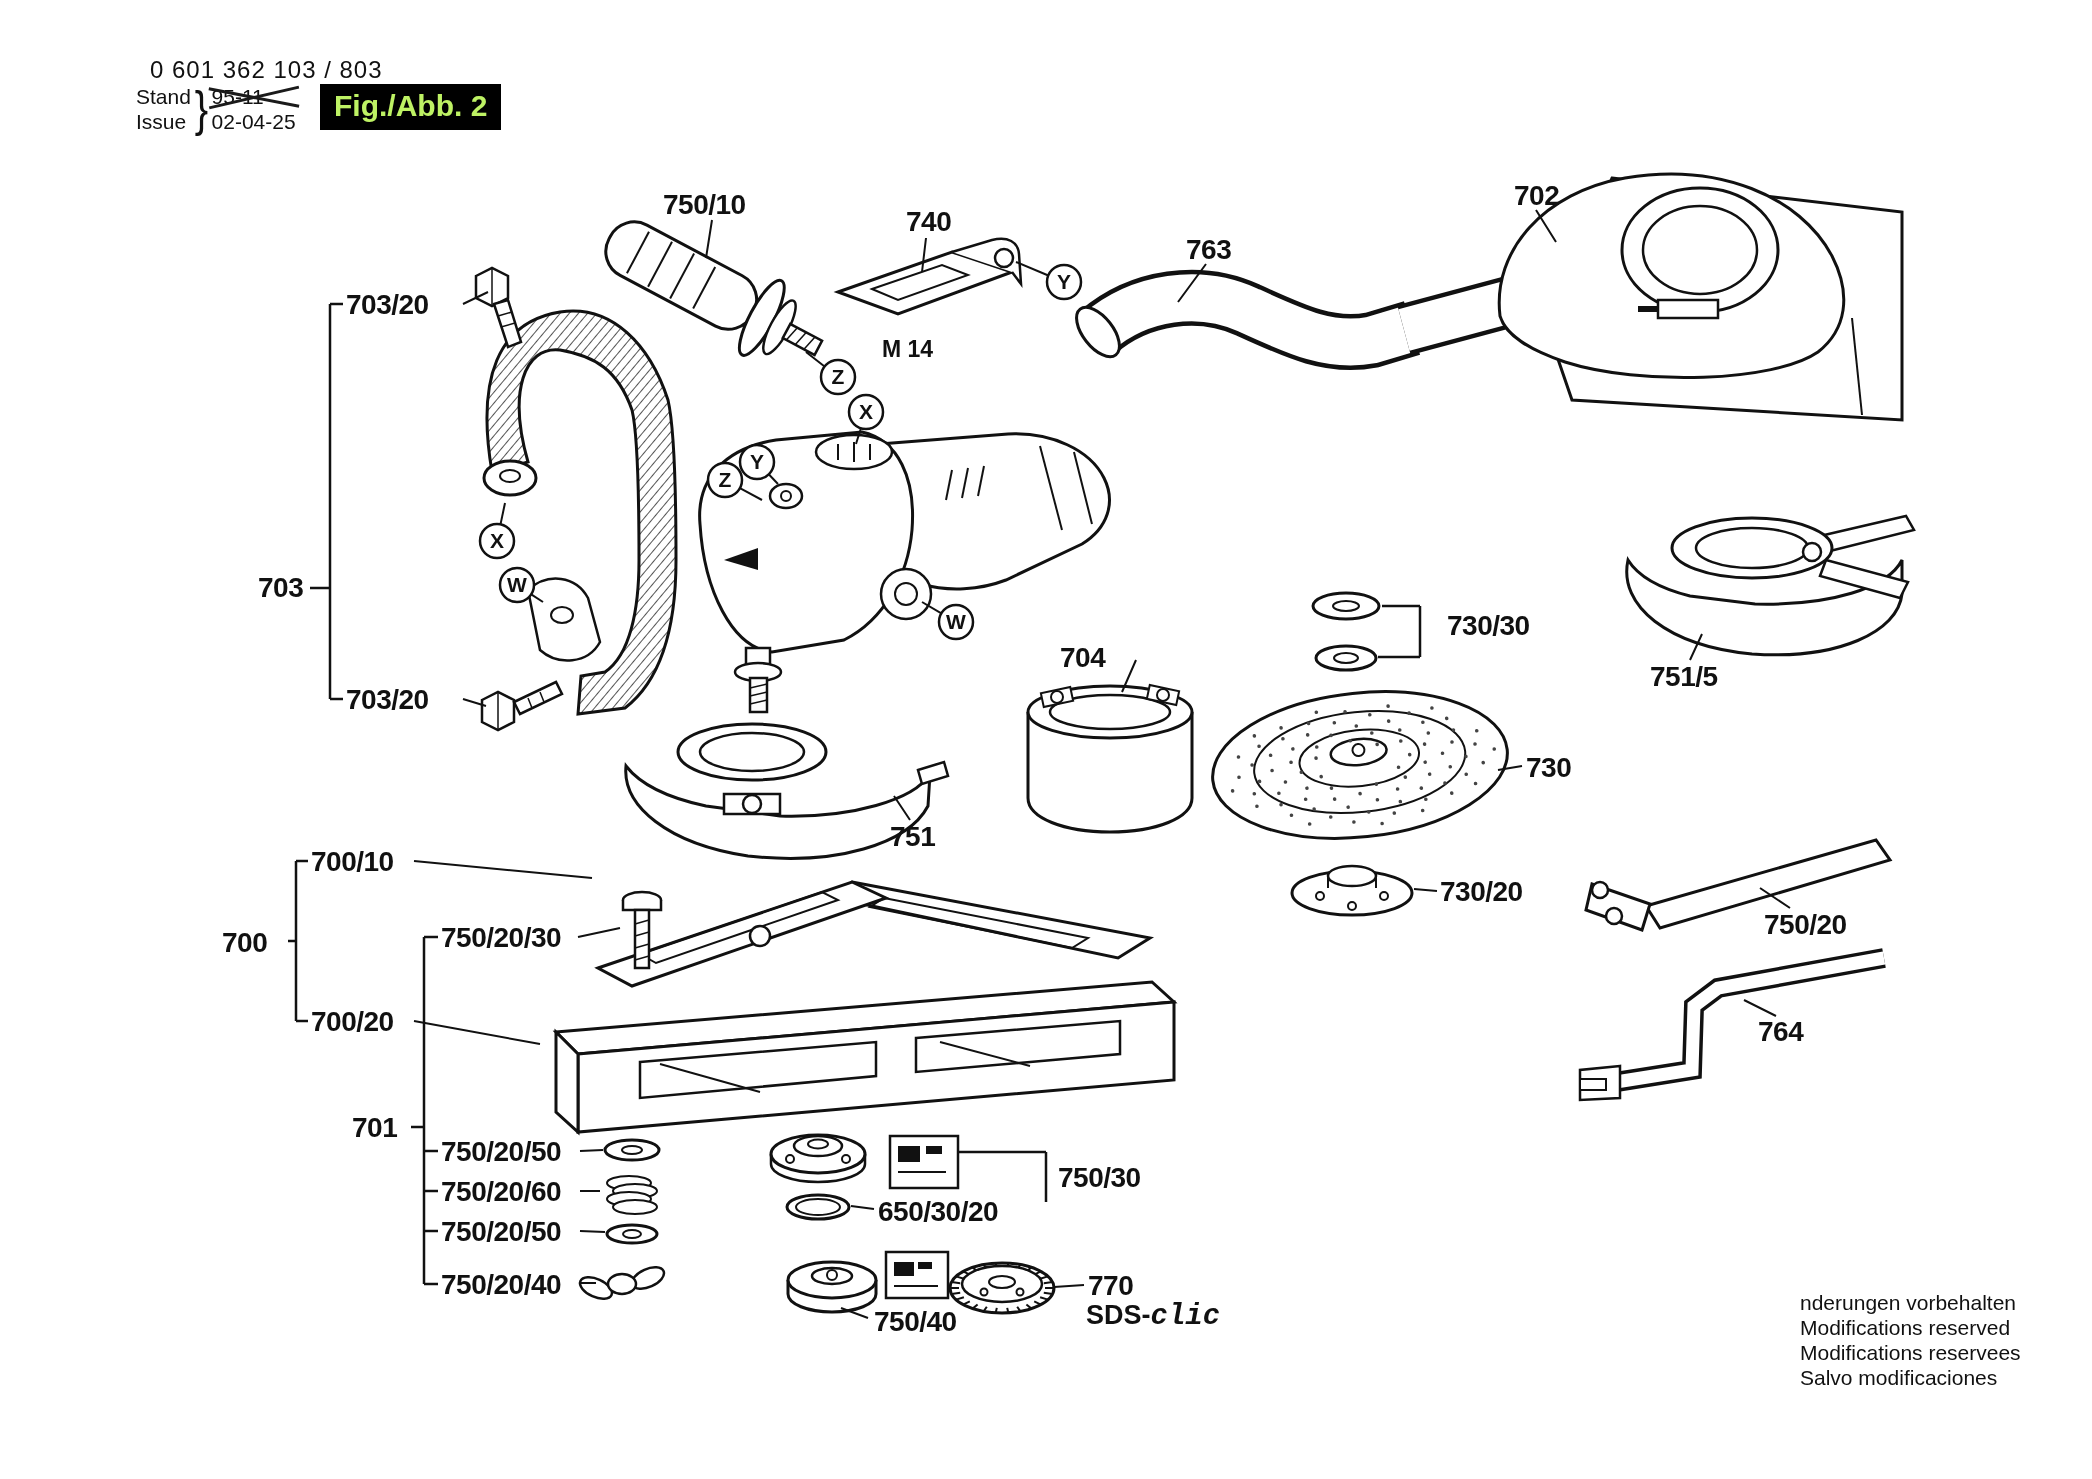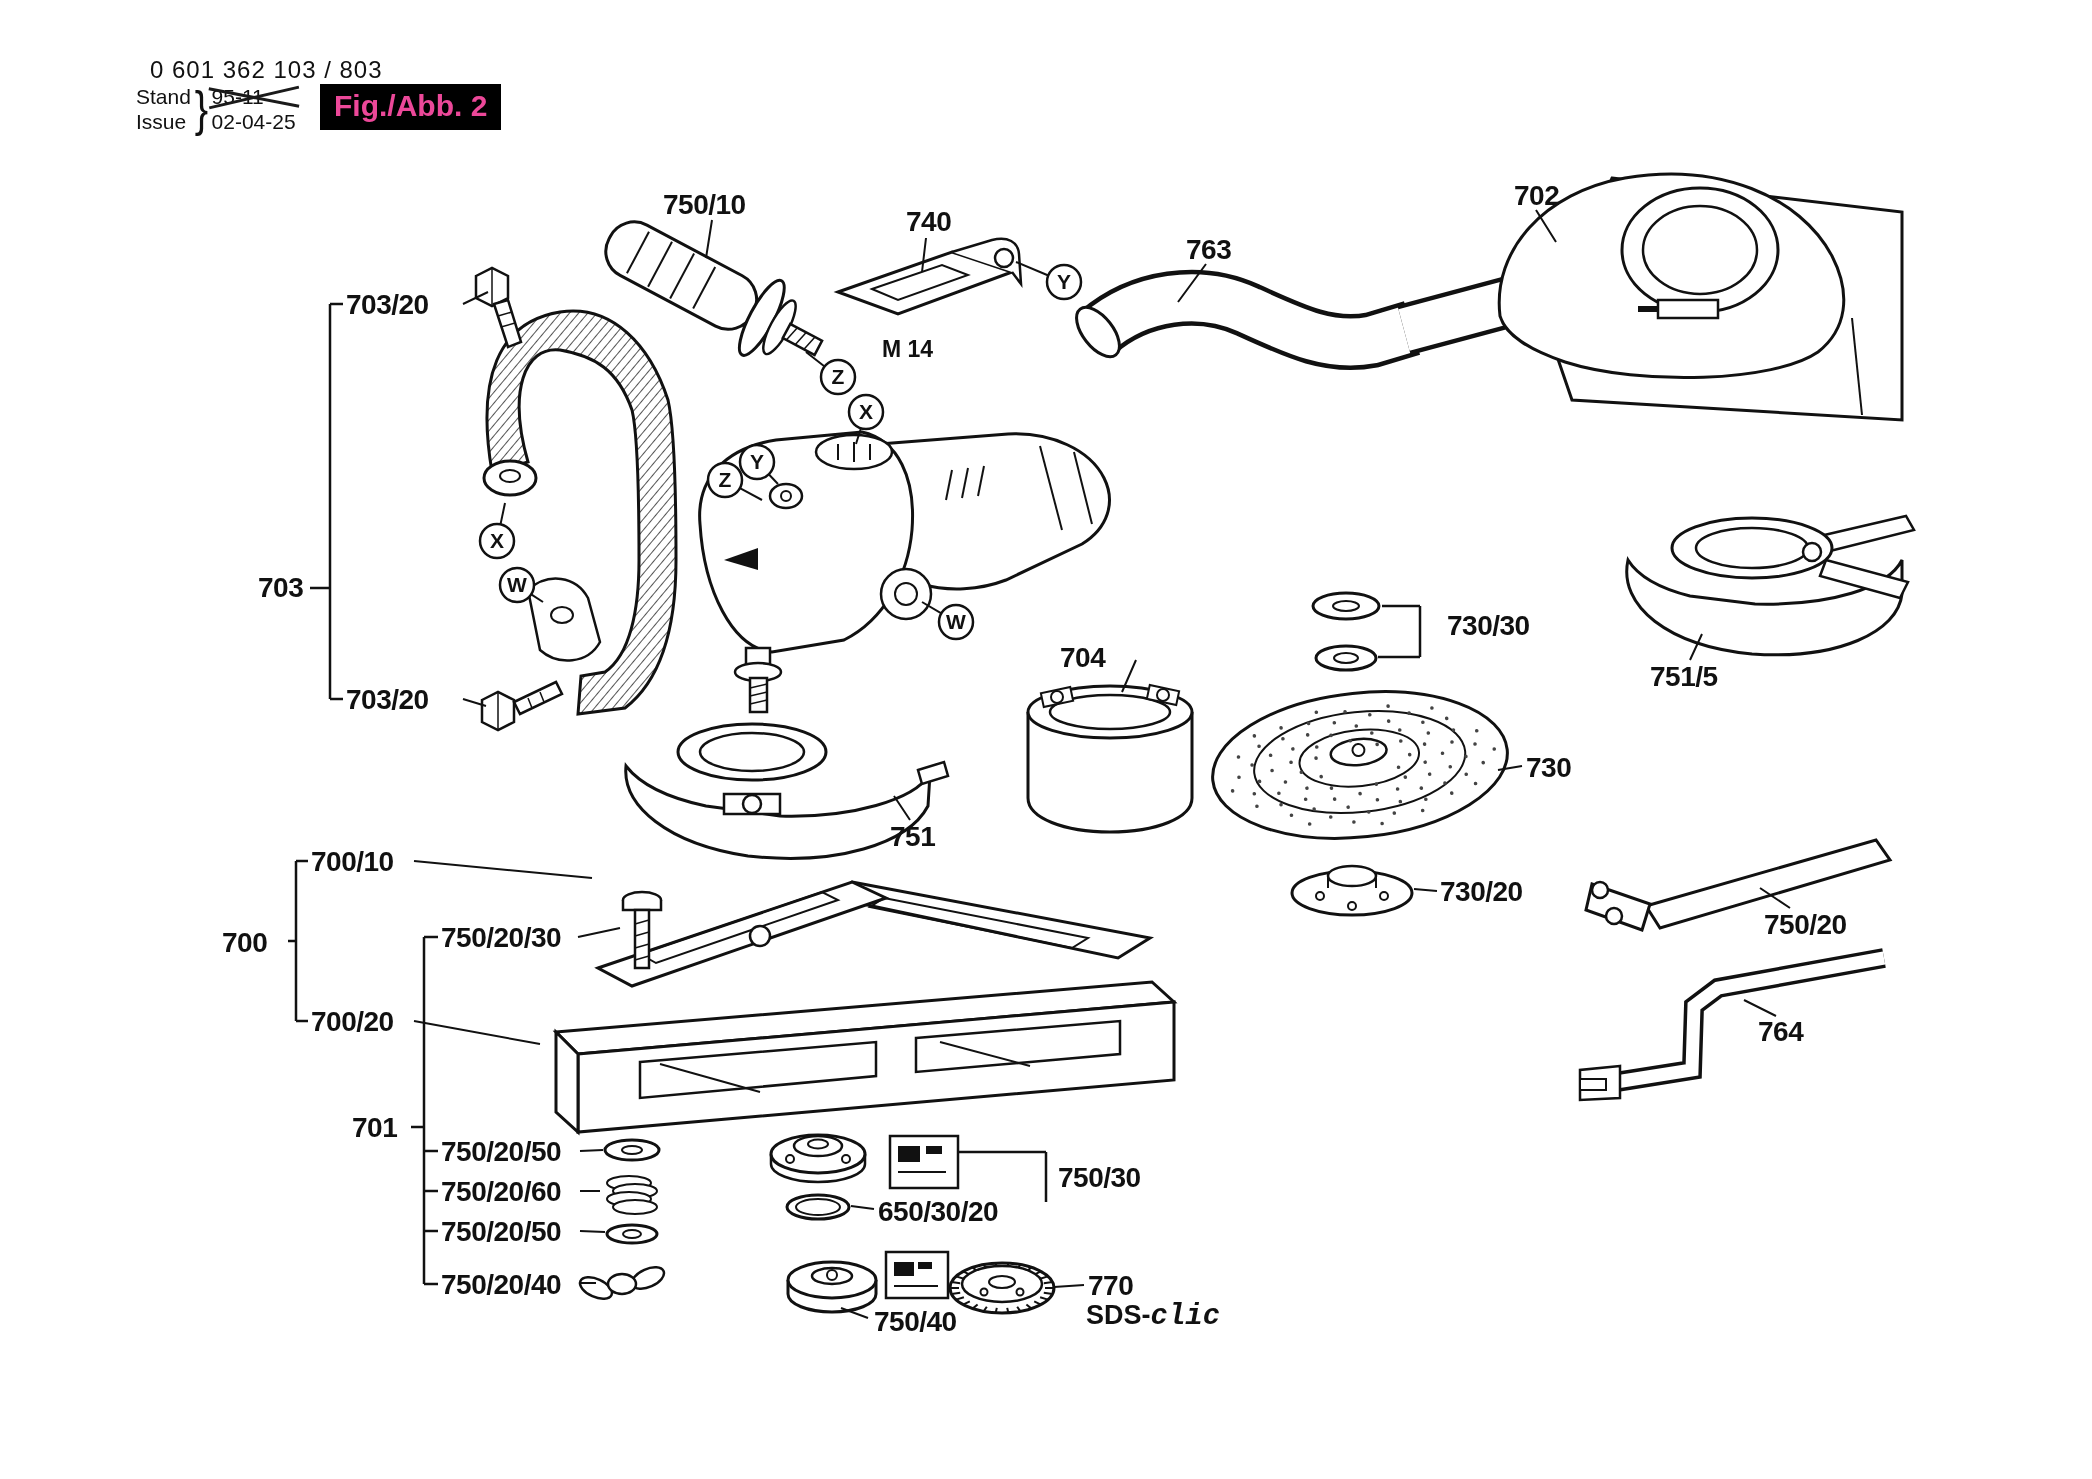--- a/index.html
+++ b/index.html
@@ -25,21 +25,21 @@
   .issue-block .col{display:flex;flex-direction:column;line-height:25px;}
   .issue-block .brace{font-size:50px;font-weight:300;line-height:50px;transform:scaleX(.8);}
   .crossed{position:relative;display:inline-block;}
   .crossed::before,.crossed::after{
     content:"";position:absolute;left:-4px;right:-4px;top:46%;height:2.5px;background:#1a1a1a;
   }
   .crossed::before{transform:rotate(11deg);}
   .crossed::after{transform:rotate(-13deg);}
   .fig-box{
     position:absolute;left:320px;top:84px;
-    background:#000;color:#ec4899;
+    background:#000;color:#bef264;
     font-size:30px;font-weight:700;
     padding:5px 14px 7px 14px;white-space:nowrap;
   }
   
   .part-label{
     position:absolute;font-size:28px;font-weight:700;
     line-height:28px;white-space:nowrap;letter-spacing:-0.5px;
   }
   .thread-label{
     position:absolute;left:850px;top:336px;
@@ -508,14 +508,20 @@
       <div class="part-label" style="left: 874px; top: 1308px;">750/40</div>
       <div class="part-label" style="left: 1088px; top: 1272px;">770</div>
     </div>
 
   <div class="thread-label">M 14</div>
 
   <div class="sds-label">
     <span class="p">SDS-</span><span class="s">clic</span>
   </div>
 
+  <div class="footer-notes" id="footer-notes">
+      <div>nderungen vorbehalten</div>
+      <div>Modifications reserved</div>
+      <div>Modifications reservees</div>
+      <div>Salvo modificaciones</div>
+    </div>
 
 </div>
 
 </body></html>

